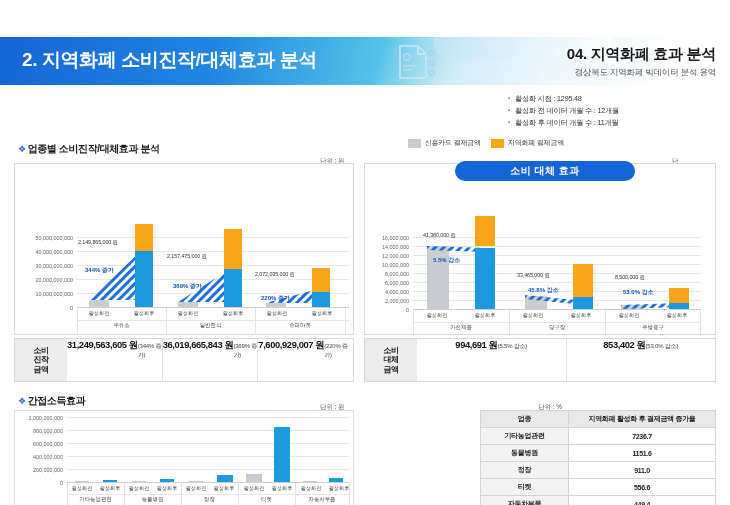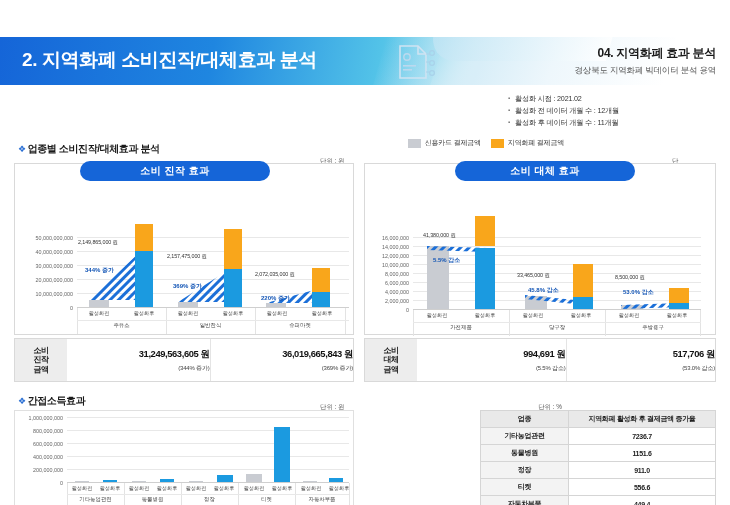--- a/index.html
+++ b/index.html
@@ -32,21 +32,21 @@
     background: linear-gradient(95deg,#bfe4f4,#ffffff);
     transform: skewX(-16deg); border-bottom-left-radius:40px;
     opacity:.8;
   }
   .hdr-title {
     position: absolute; left: 22px; top: 10px;
     color: #fff; font-size: 19px; font-weight: bold; letter-spacing: -0.4px;
   }
   .hdr-doc-icon { position: absolute; left: 392px; top: 6px; width: 46px; height: 38px; }
   .hdr-right { position: absolute; right: 14px; top: 8px; text-align: right; }
-  .hdr-right .h1 { font-size: 12px; font-weight: bold; color: #1a1a1a; letter-spacing: -0.3px; }
+  .hdr-right .h1 { font-size: 15px; font-weight: bold; color: #1a1a1a; letter-spacing: -0.3px; }
   .hdr-right .h2 { font-size: 8.5px; color: #555; margin-top: 3px; letter-spacing: -0.2px; }
 
   .bullets { position: absolute; left: 508px; top: 56px; }
   .bullets li {
     list-style: none; font-size: 7.2px; color: #333; line-height: 1.65;
     letter-spacing: -0.2px; white-space: nowrap;
   }
   .bullets li::before { content: "▪"; color: #777; font-size: 6px; margin-right: 5px; vertical-align: 1px; }
 
   
@@ -104,21 +104,21 @@
   .srow { position: absolute; border: 1px solid #d9d9d9; background: #fff; display: flex; align-items: stretch; }
   .srow-l { left: 14px; top: 301px; width: 340px; height: 44px; }
   .srow-r { left: 364px; top: 301px; width: 352px; height: 44px; }
   .slabel {
     width: 52px; background: #ededed; display: flex; flex-direction: column;
     align-items: center; justify-content: center; font-size: 8px; font-weight: bold;
     color: #222; line-height: 1.18; letter-spacing: -0.5px;
   }
   .scells { flex: 1; display: flex; }
   .scell {
-    flex: 1; display: flex; flex-direction: column; align-items: flex-end; justify-content: center;
+    flex: 1; display: flex; flex-direction: row; align-items: flex-start; justify-content: center;
     border-left: 1px solid #e4e4e4;
   }
   .scell:first-child { border-left: none; }
   .scell .v { font-size: 9.4px; font-weight: bold; color: #111; letter-spacing: -0.4px; white-space: nowrap; }
   .scell .p { font-size: 6px; color: #444; margin-top: 3px; letter-spacing: -0.2px; }
 
   
   .panel-b { left: 14px; top: 373px; width: 340px; height: 105px; border: 1px solid #e0e0e0; }
 
   
@@ -159,21 +159,21 @@
       <circle cx="40" cy="30" r="2.4" fill="none" stroke="#a9d2ea" stroke-width="1.3"></circle>
       <path d="M34 19 h4 M34 11 h4 M34 29 h4" stroke="#a9d2ea" stroke-width="1.2"></path>
     </svg>
     <div class="hdr-right">
       <div class="h1">04. 지역화폐 효과 분석</div>
       <div class="h2">경상북도 지역화폐 빅데이터 분석 용역</div>
     </div>
   </div>
 
   <ul class="bullets">
-    <li>활성화 시점 : 2021.02</li>
+    <li>활성화 시점 : 1295.48</li>
     <li>활성화 전 데이터 개월 수 : 12개월</li>
     <li>활성화 후 데이터 개월 수 : 11개월</li>
   </ul>
 
 
   <div class="sec sec1">
     <span class="dia">❖</span><span>업종별 소비진작/대체효과 분석</span>
   </div>
 
   <div class="legend">
@@ -260,21 +260,20 @@
       <div class="sep" style="left:151px; top:144px; height:26px;"></div>
       <div class="sep" style="left:240px; top:144px; height:26px;"></div>
       <div class="sep" style="left:330px; top:144px; height:26px;"></div>
       <div class="grid" style="left:62px; top:156px; width:272px;"></div>
 
       <div class="xgrp" style="left:62px; top:158px; width:89px;">주유소</div>
       <div class="xgrp" style="left:151px; top:158px; width:89px;">일반한식</div>
       <div class="xgrp" style="left:240px; top:158px; width:90px;">슈퍼마켓</div>
     </div>
   </div>
-  <div class="pill pill-l">소비 진작 효과</div>
 
   <div class="panel panel-r">
     <div class="chart">
       <div class="yax" style="left:0px; top:71px; width:44px;">16,000,000</div>
       <div class="yax" style="left:0px; top:80px; width:44px;">14,000,000</div>
       <div class="yax" style="left:0px; top:89px; width:44px;">12,000,000</div>
       <div class="yax" style="left:0px; top:98px; width:44px;">10,000,000</div>
       <div class="yax" style="left:0px; top:107px; width:44px;">8,000,000</div>
       <div class="yax" style="left:0px; top:116px; width:44px;">6,000,000</div>
       <div class="yax" style="left:0px; top:125px; width:44px;">4,000,000</div>
@@ -361,36 +360,40 @@
     </div>
     <div class="scells">
       <div class="scell">
         <span class="v">31,249,563,605 원</span>
         <span class="p">(344% 증가)</span>
       </div>
       <div class="scell">
         <span class="v">36,019,665,843 원</span>
         <span class="p">(369% 증가)</span>
       </div>
+      <div class="scell">
+        <span class="v">7,600,929,007 원</span>
+        <span class="p">(220% 증가)</span>
+      </div>
     </div>
   </div>
 
   <div class="srow srow-r">
     <div class="slabel">
       <span>소비</span>
         <span>대체</span>
         <span>금액</span>
     </div>
     <div class="scells">
       <div class="scell">
         <span class="v">994,691 원</span>
         <span class="p">(5.5% 감소)</span>
       </div>
       <div class="scell">
-        <span class="v">517,706 원</span>
+        <span class="v">853,402 원</span>
         <span class="p">(53.0% 감소)</span>
       </div>
     </div>
   </div>
 
   <div class="sec sec2">
     <span class="dia">❖</span><span>간접소득효과</span>
   </div>
   <div class="unit u3">단위 : 원</div>
   <div class="unit u4">단위 : %</div>

